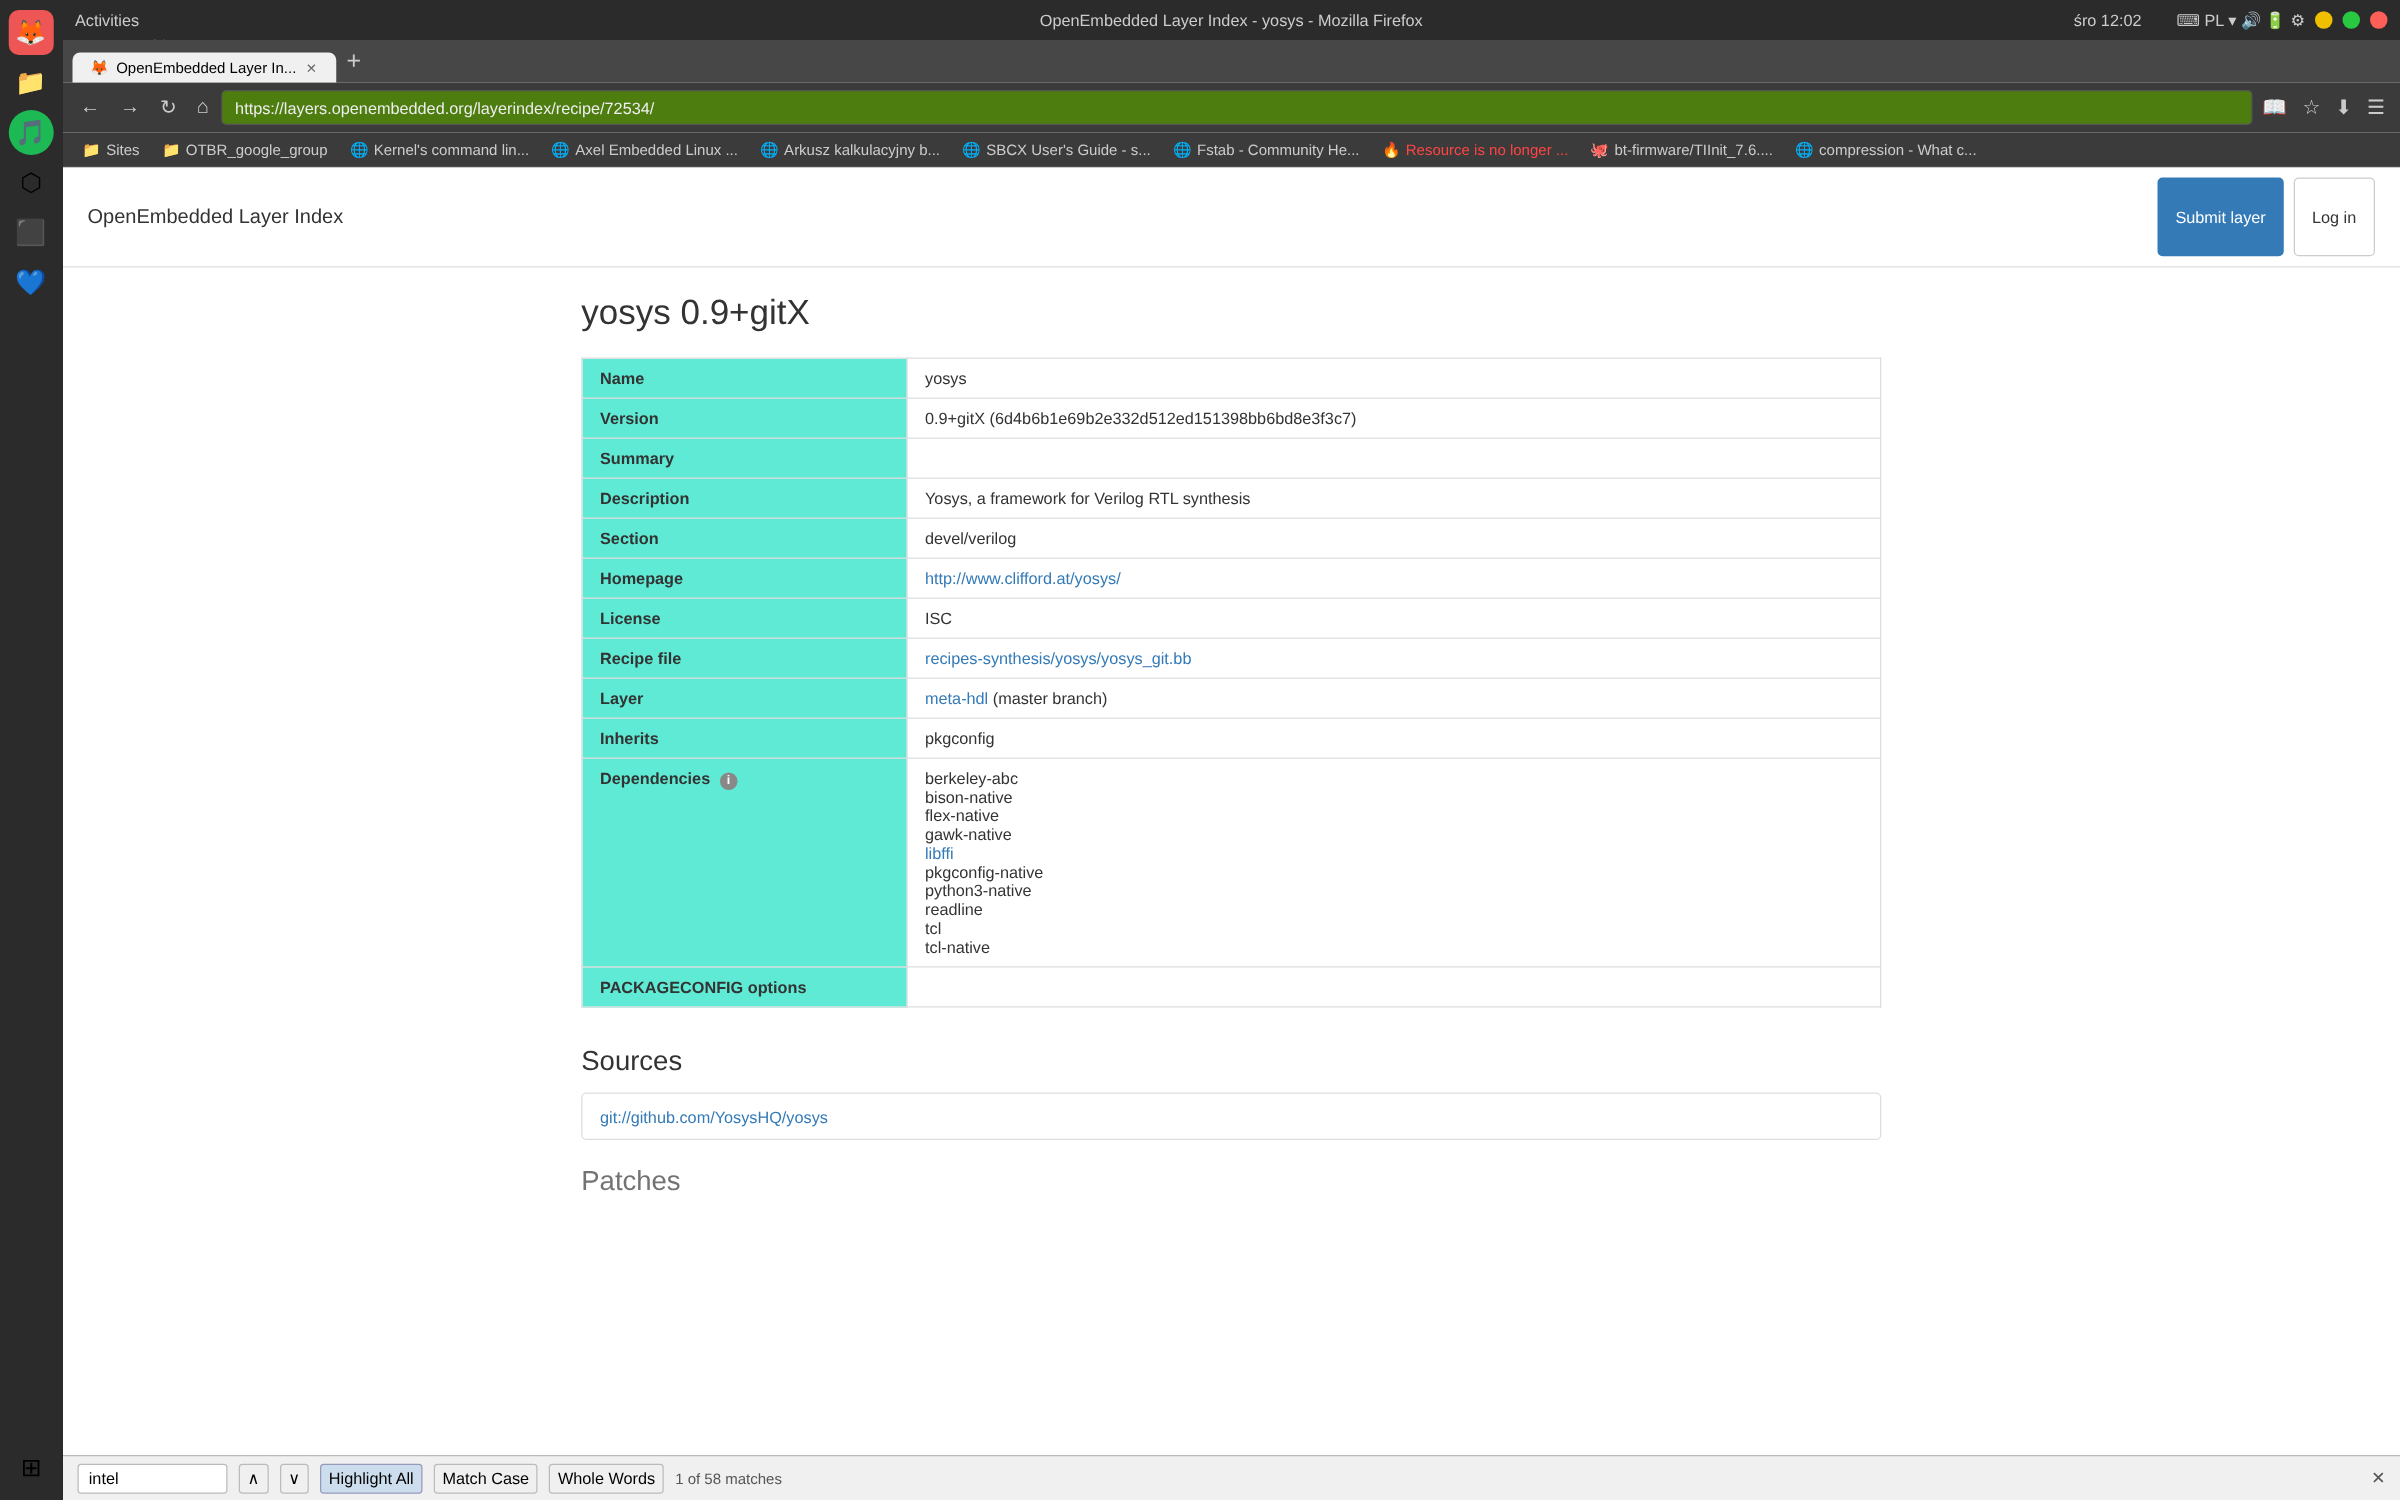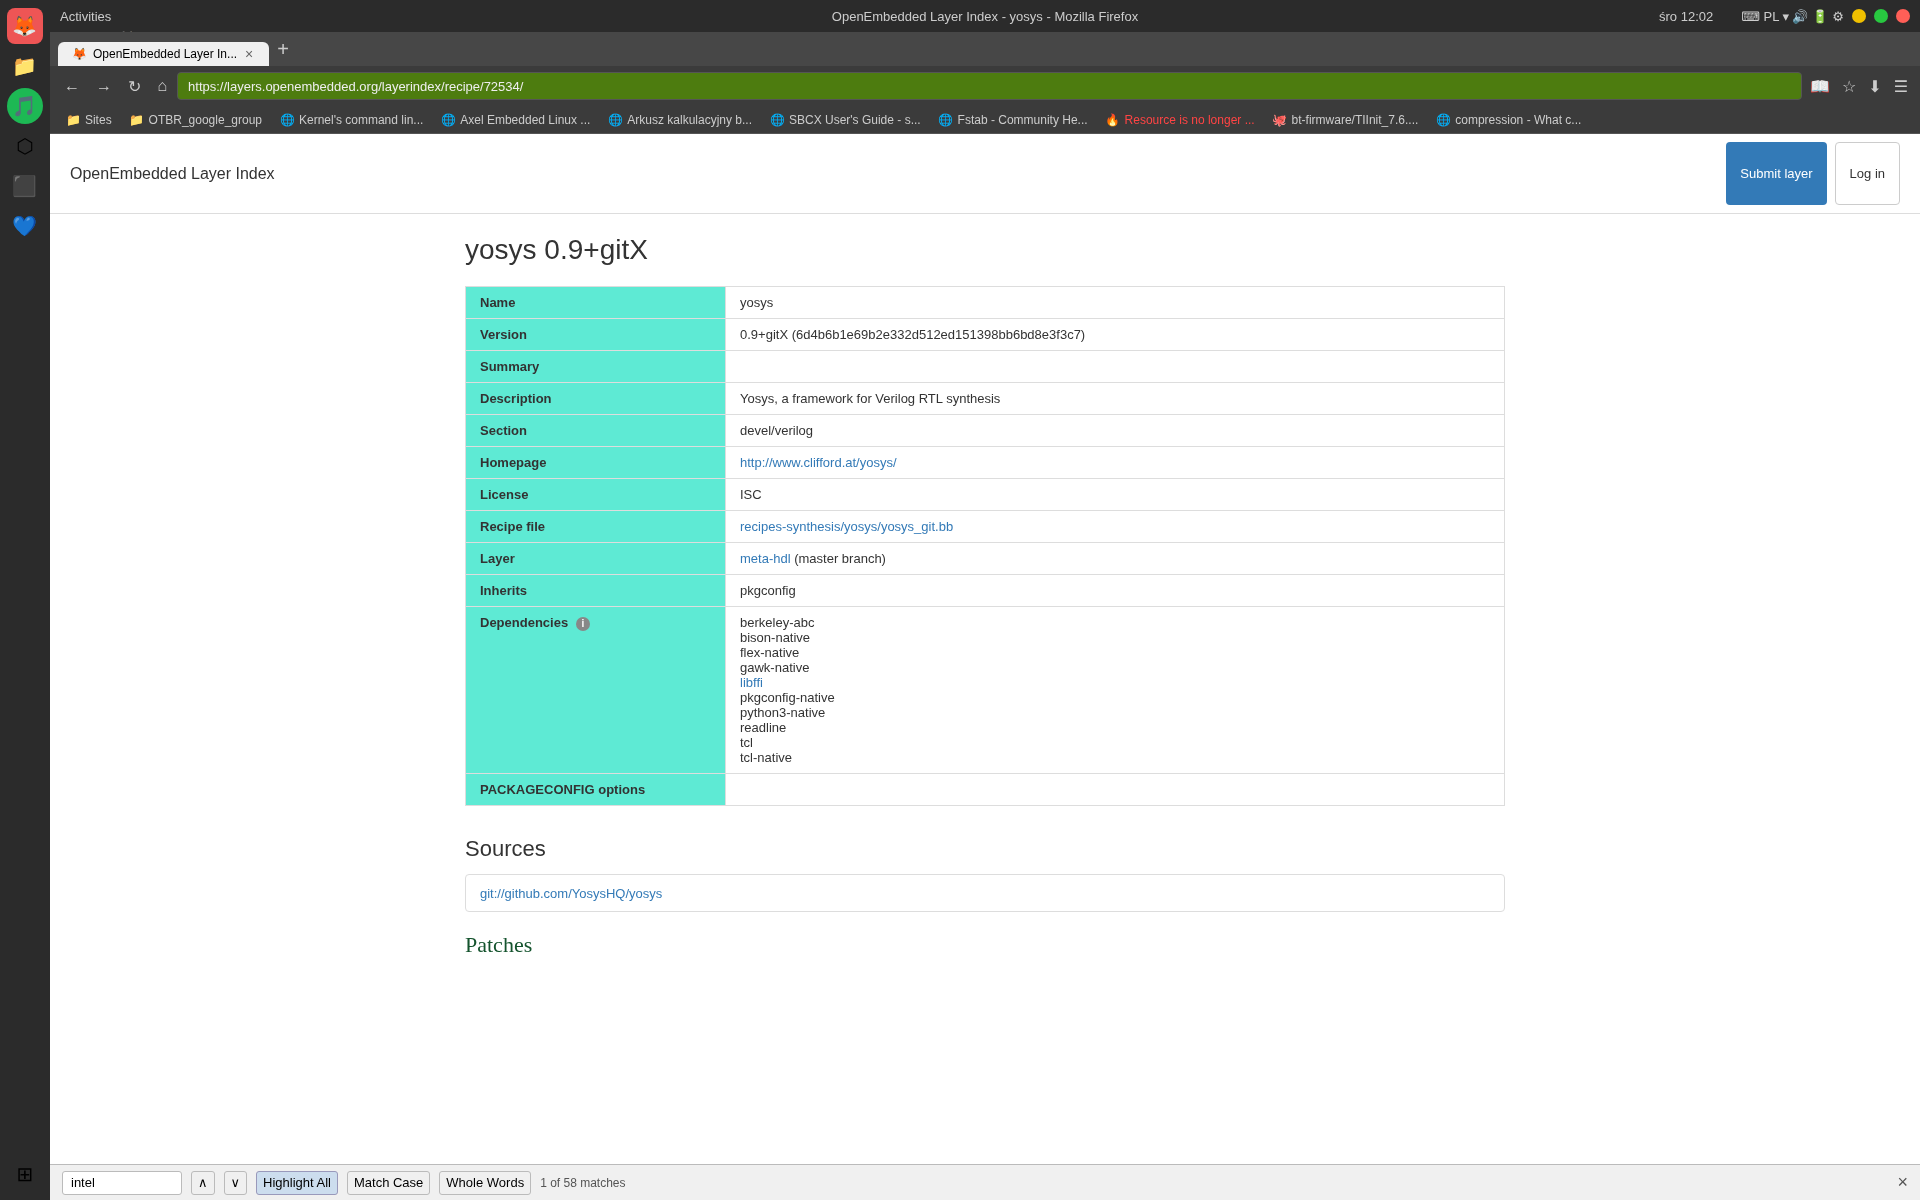--- a/index.html
+++ b/index.html
@@ -296,21 +296,21 @@
     }
 
     .main-wrapper {
       margin-left: 50px;
       display: flex;
       flex-direction: column;
       height: 1200px;
       position: relative;
     }
 
-    .patches-title { font-size: 22px; font-weight: 300; color: #14532d; margin-top: 10px; font-family: Liberation Serif, serif; }
+    .patches-title { font-size: 22px; font-weight: 300; color: #737373; margin-top: 10px; }
   </style>
 </head>
 <body>
 
 <div class="sidebar">
   <div class="sidebar-icon" style="background:#e55; border-radius:8px;">🦊</div>
   <div class="sidebar-icon">📁</div>
   <div class="sidebar-icon" style="background:#1db954; border-radius:50%;">🎵</div>
   <div class="sidebar-icon">⬡</div>
   <div class="sidebar-icon">⬛</div>

